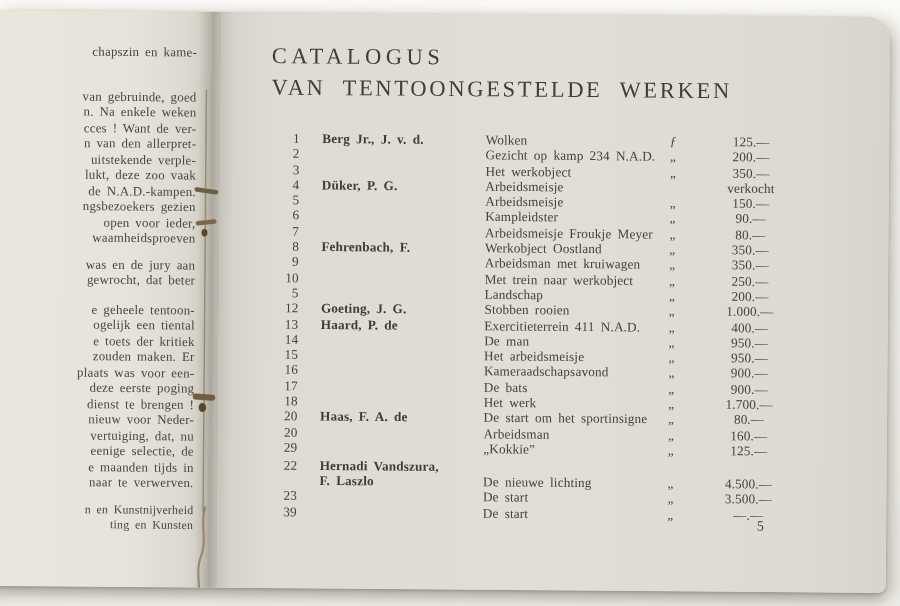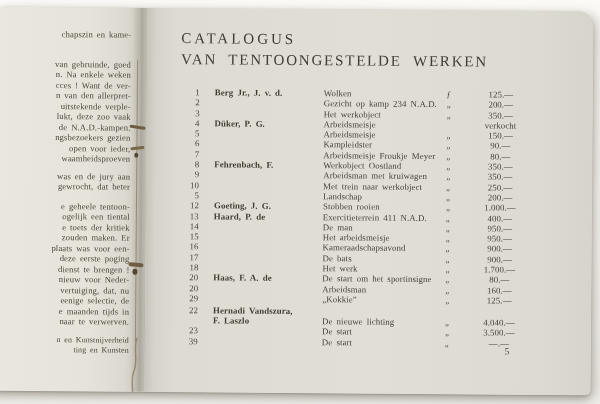--- a/index.html
+++ b/index.html
@@ -283,21 +283,21 @@
             <span class="c-artist">Hernadi Vandszura,</span>
             <span class="c-work"></span>
             <span class="c-curr"></span>
             <span class="c-price"></span>
           </div>
           <div class="crow">
             <span class="c-num"></span>
             <span class="c-artist">F. Laszlo</span>
             <span class="c-work">De nieuwe lichting</span>
             <span class="c-curr">„</span>
-            <span class="c-price">4.040.—</span>
+            <span class="c-price">4.500.—</span>
           </div>
           <div class="crow">
             <span class="c-num">23</span>
             <span class="c-artist"></span>
             <span class="c-work">De start</span>
             <span class="c-curr">„</span>
             <span class="c-price">3.500.—</span>
           </div>
           <div class="crow">
             <span class="c-num">39</span>

